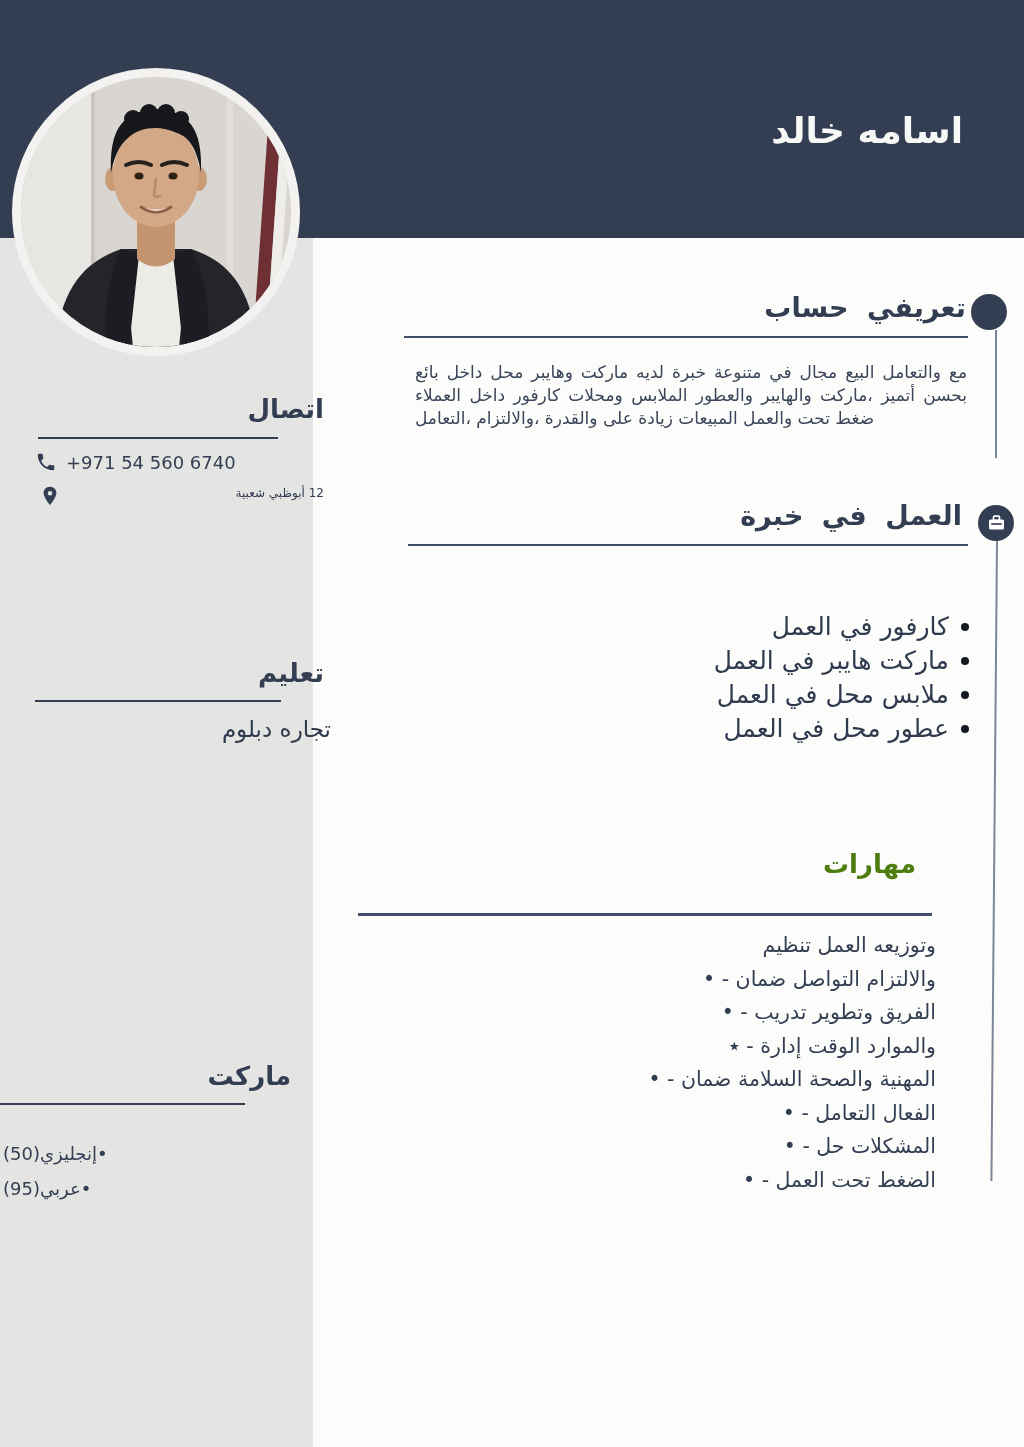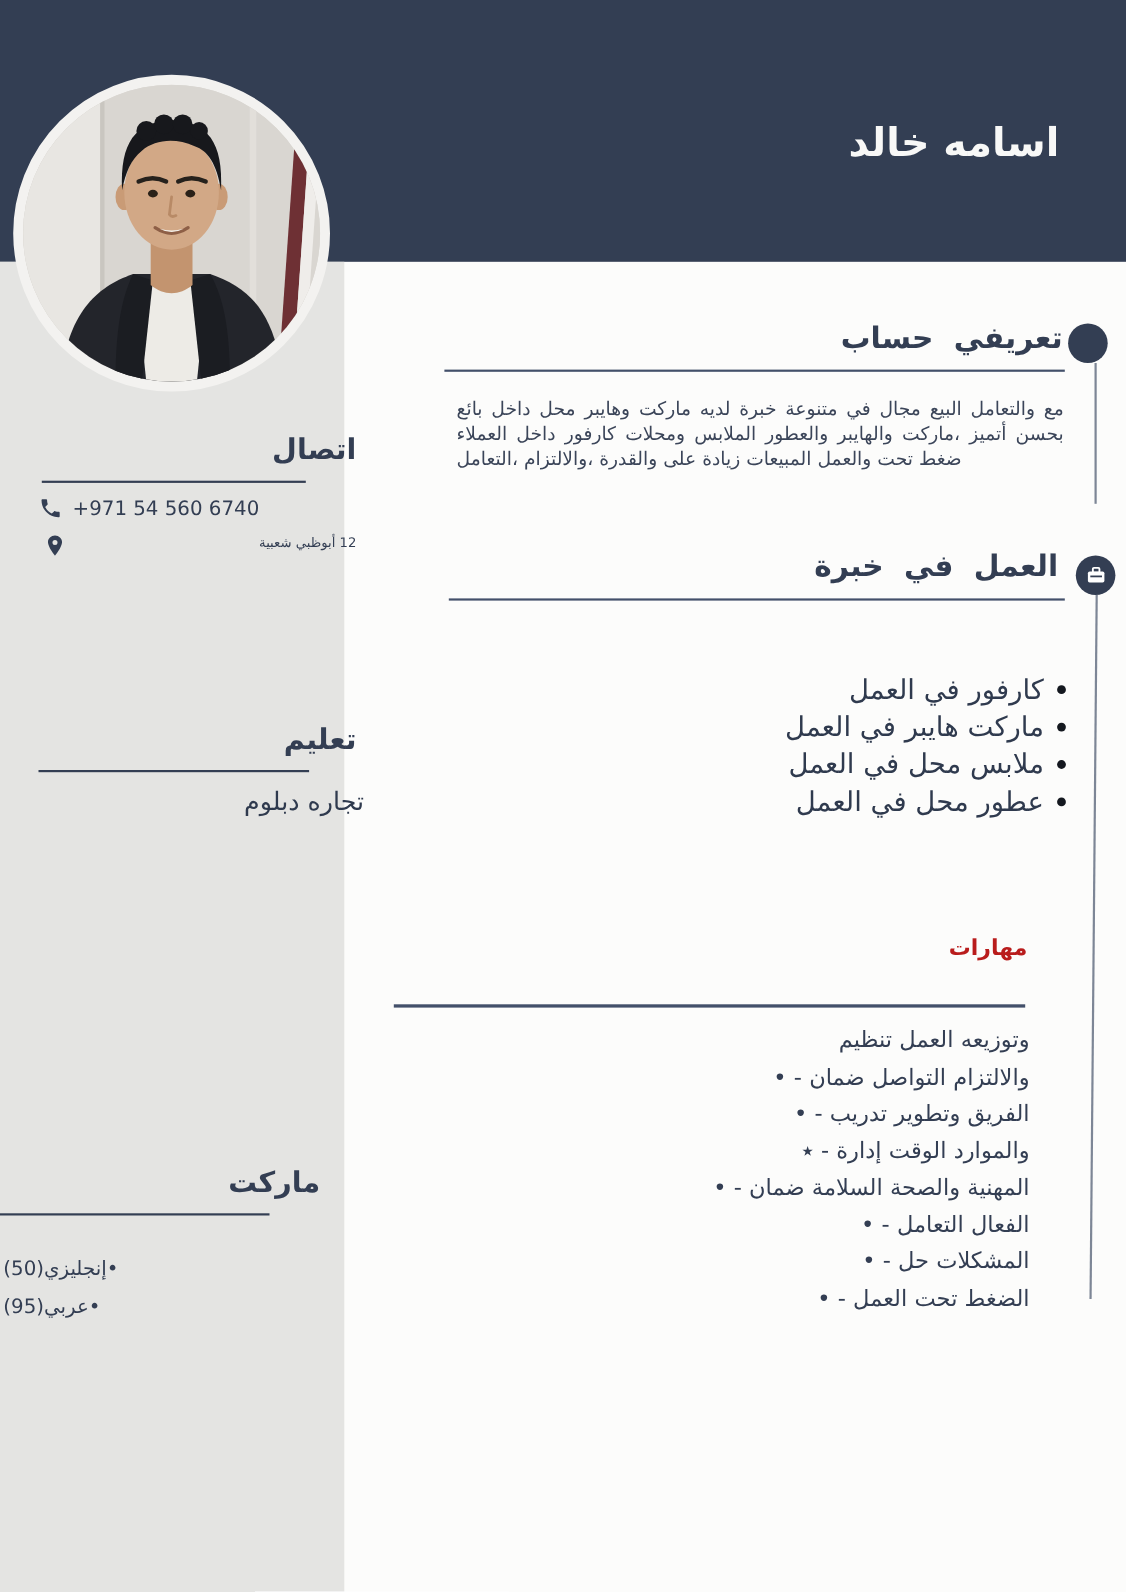--- a/index.html
+++ b/index.html
@@ -40,21 +40,21 @@
   }
   
   .exp-list{position:absolute;right:53px;top:610px;margin:0;padding:0;list-style:none;text-align:right;}
   .exp-list li{
     position:relative;direction:ltr;padding-right:22px;font-size:25px;line-height:34px;color:#2F3A4E;
   }
   .exp-list li::before{
     content:"";position:absolute;right:2px;top:13px;width:8px;height:8px;border-radius:50%;background:#14181F;
   }
   
-  .skills-title{position:absolute;right:90px;top:849px;font-size:20px;font-weight:bold;color:#b91c1c;}
+  .skills-title{position:absolute;right:108px;top:849px;font-size:26px;font-weight:bold;color:#4d7c0f;}
   .skills-rule{left:358px;top:913px;width:574px;height:3px;}
   .skill-list{position:absolute;right:88px;top:929px;margin:0;padding:0;list-style:none;text-align:right;}
   .skill-list li{direction:ltr;font-size:20.5px;line-height:33.5px;color:#333E53;}
   
   .sb-title{position:absolute;font-size:26px;font-weight:bold;color:#333E53;}
   .sb-rule{position:absolute;background:#333E53;height:2px;}
   .row-icon{position:absolute;width:22px;height:24px;}
   .phone-text{position:absolute;left:66px;top:214px;font-size:18px;color:#333E53;direction:ltr;}
   .loc-text{position:absolute;right:35px;top:248px;font-size:12px;color:#333E53;text-align:right;}
   .degree{position:absolute;right:28px;top:478px;font-size:23px;color:#2F3A4E;}

